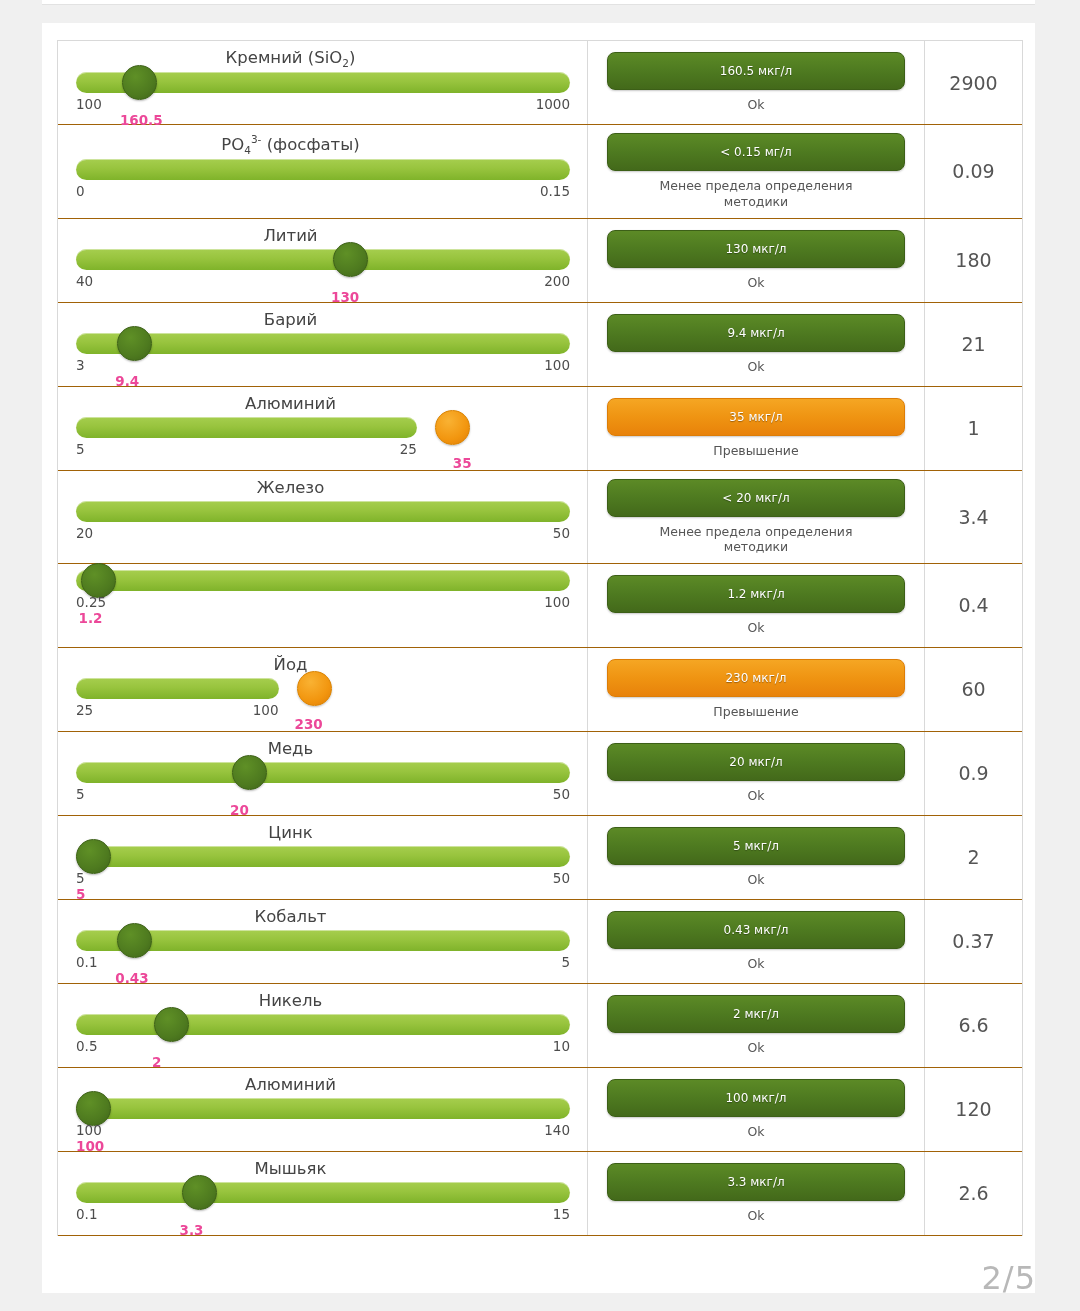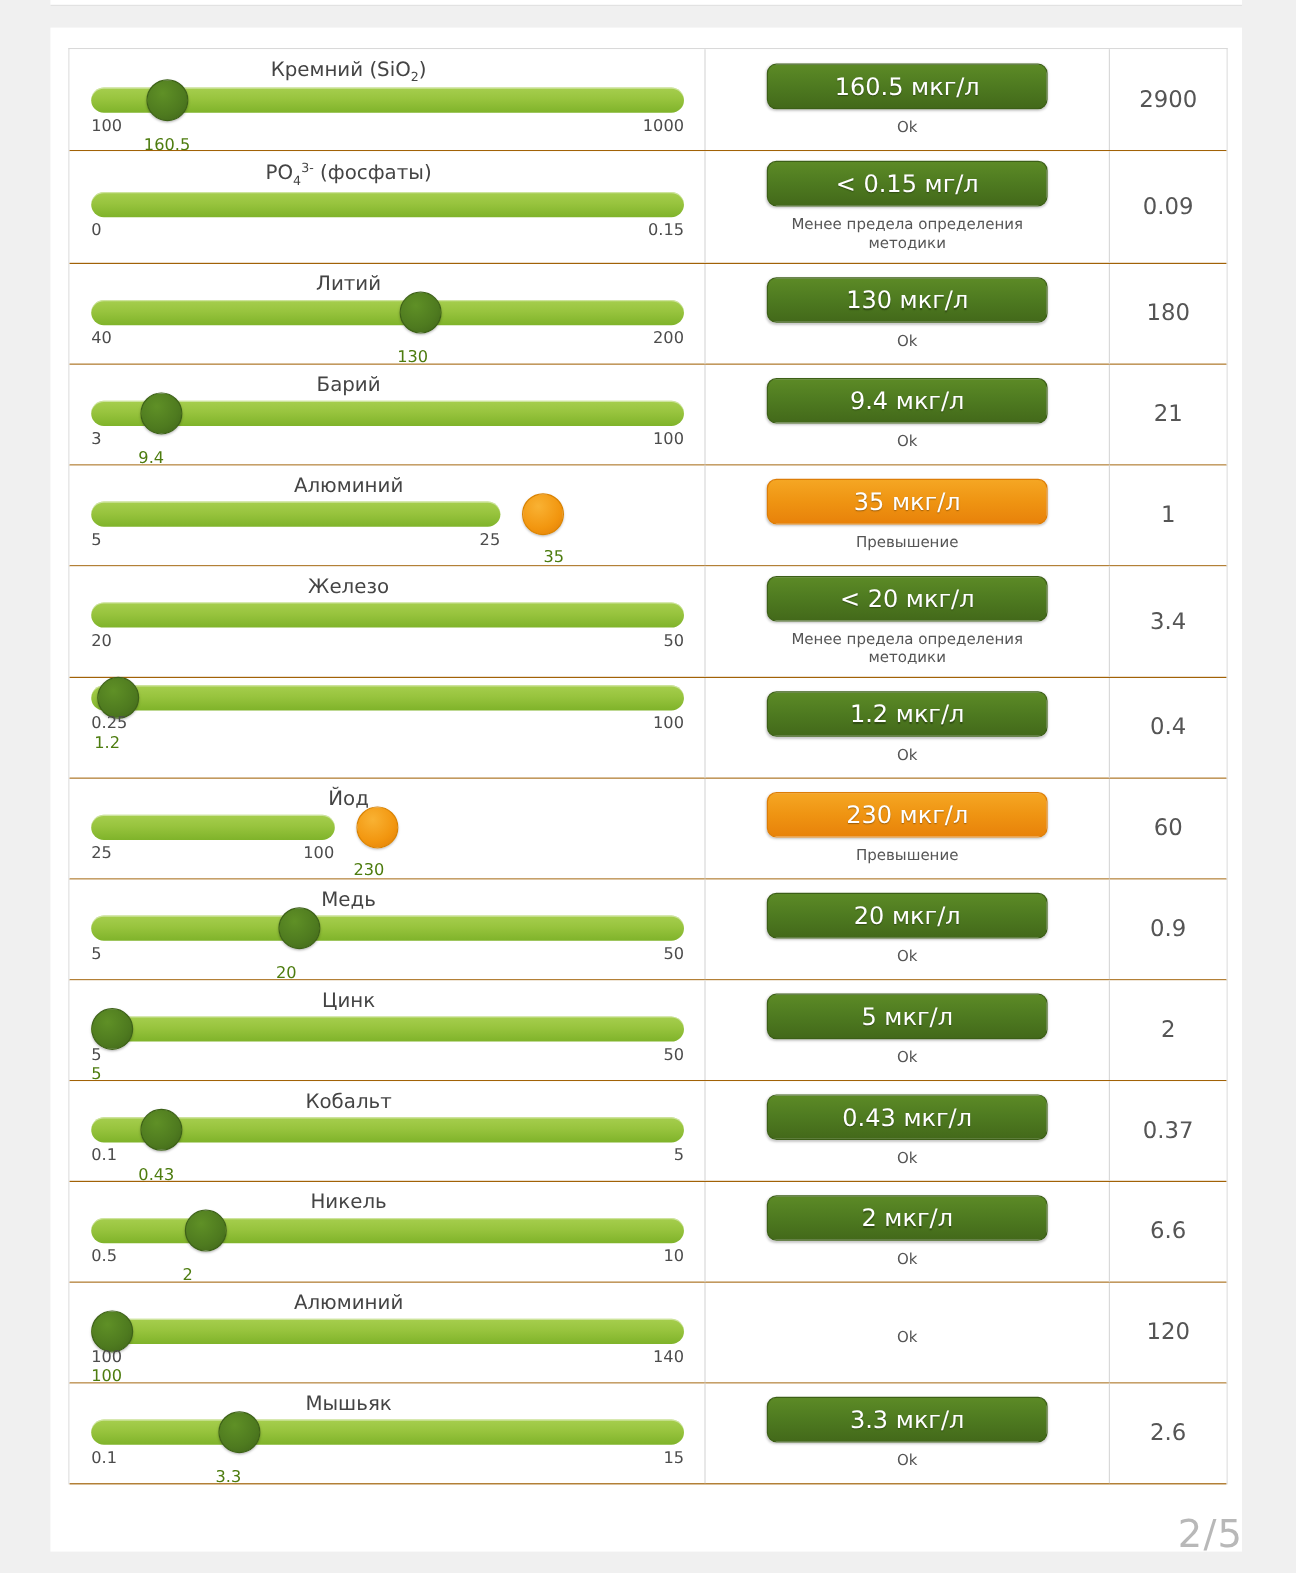--- a/index.html
+++ b/index.html
@@ -119,34 +119,34 @@
     top: 24px;
     font-size: 13.5px;
     color: #4c4c4c;
     white-space: nowrap;
   }
   .tick-min { left: 0; }
   .tick-max { }
   .cur {
     position: absolute;
     font-size: 13.5px;
-    font-weight: normal;
-    color: #4d7c0f;
+    font-weight: bold;
+    color: #ec4899;
     white-space: nowrap;
   }
 
   
   .badge {
-    width: 234px;
+    width: 298px;
     height: 38px;
     border-radius: 8px;
     display: flex;
     align-items: center;
     justify-content: center;
-    font-size: 20px;
+    font-size: 12px;
     color: #ffffff;
     text-shadow: 0 1px 1px rgba(0,0,0,.35);
     box-shadow: 0 1px 2px rgba(0,0,0,.22);
   }
   .badge.ok {
     background: linear-gradient(to bottom, #5c8a26 0%, #4e7a20 50%, #43691a 100%);
     border: 1px solid #3c5f17;
   }
   .badge.warn {
     background: linear-gradient(to bottom, #f5a623 0%, #ef9412 50%, #e8820a 100%);
@@ -409,20 +409,21 @@
               <div class="cur" style="left: 0px; top: 40px;">100</div>
               <div class="track-wrap">
                 <div class="track" style="width: 494px;"></div>
                 <div class="knob" style="left: 0px;"></div>
               </div>
               <div class="tick tick-min">100</div>
               <div class="tick tick-max" style="left: 454px; width: 40px; text-align: right;">140</div>
             </div>
           </div>
           <div class="cell-badge">
+            <div class="badge ok">100 мкг/л</div>
             <div class="badge-status">Ok</div>
           </div>
           <div class="cell-num">120</div>
         </div>
         <div class="row">
           <div class="cell-slider">
             <div class="param-name">Мышьяк</div>
             <div class="slider-area">
               <div class="cur" style="left: 103.57px; top: 40px;">3.3</div>
               <div class="track-wrap">

